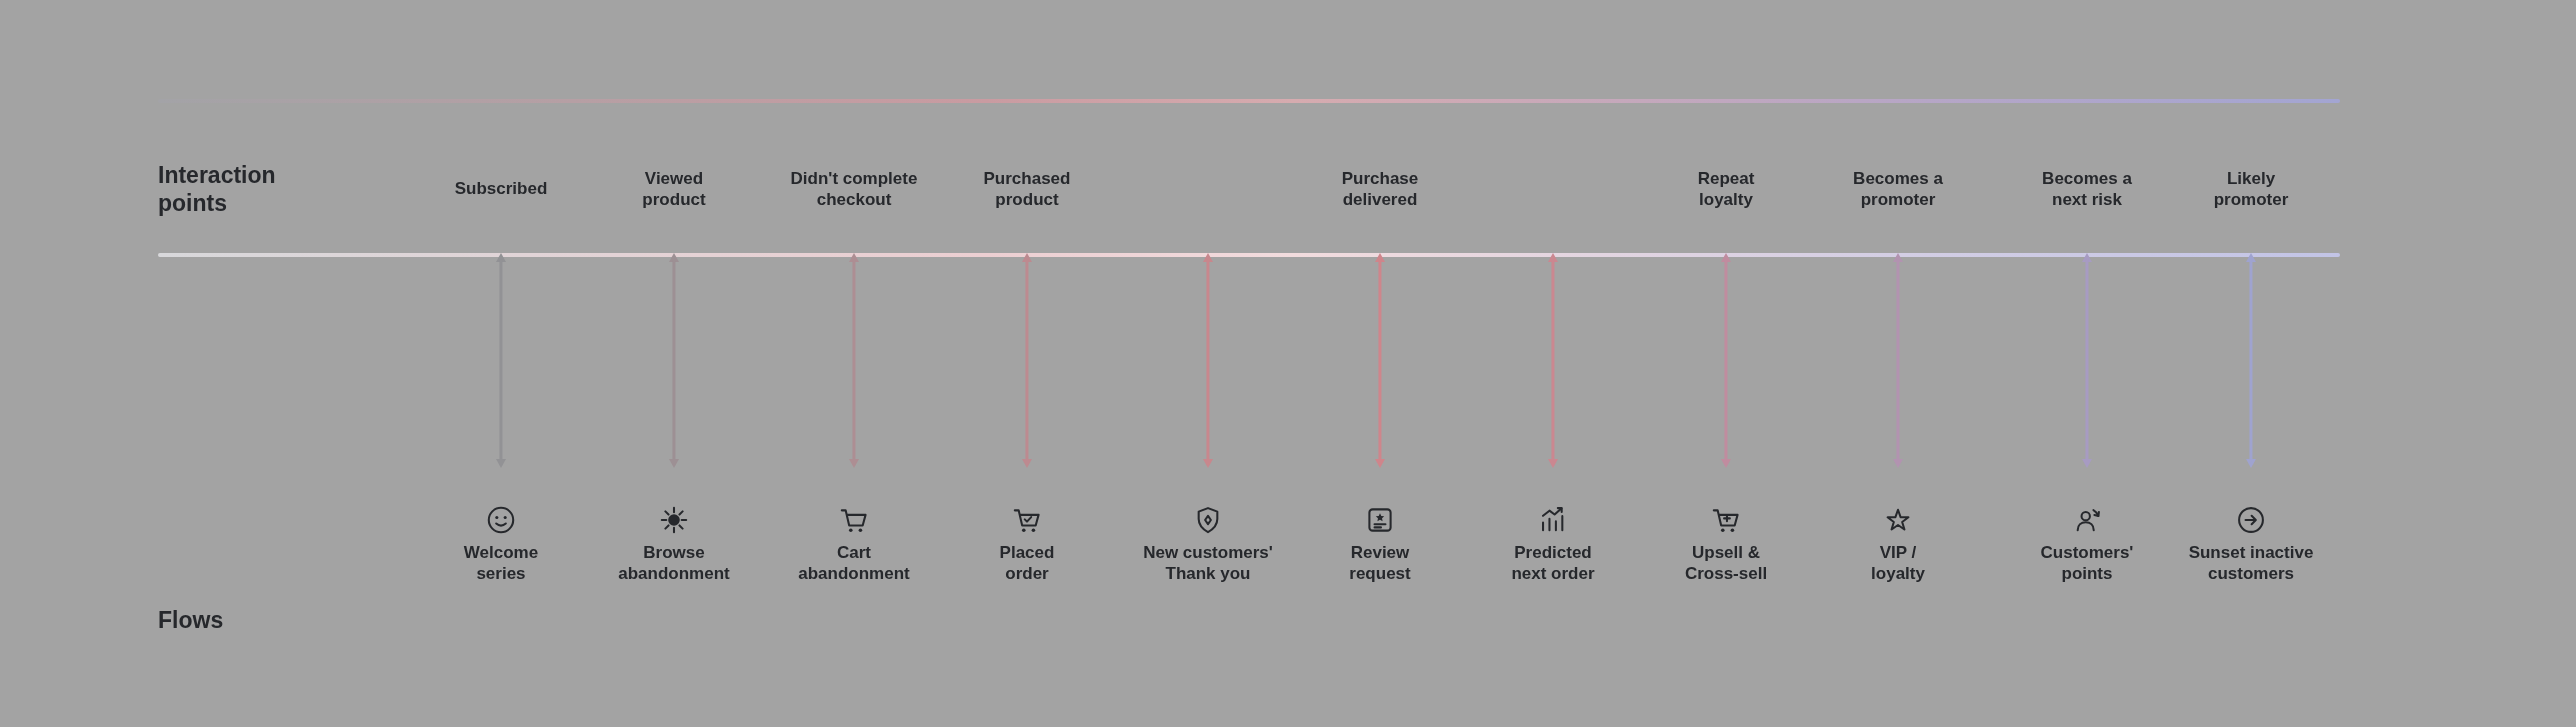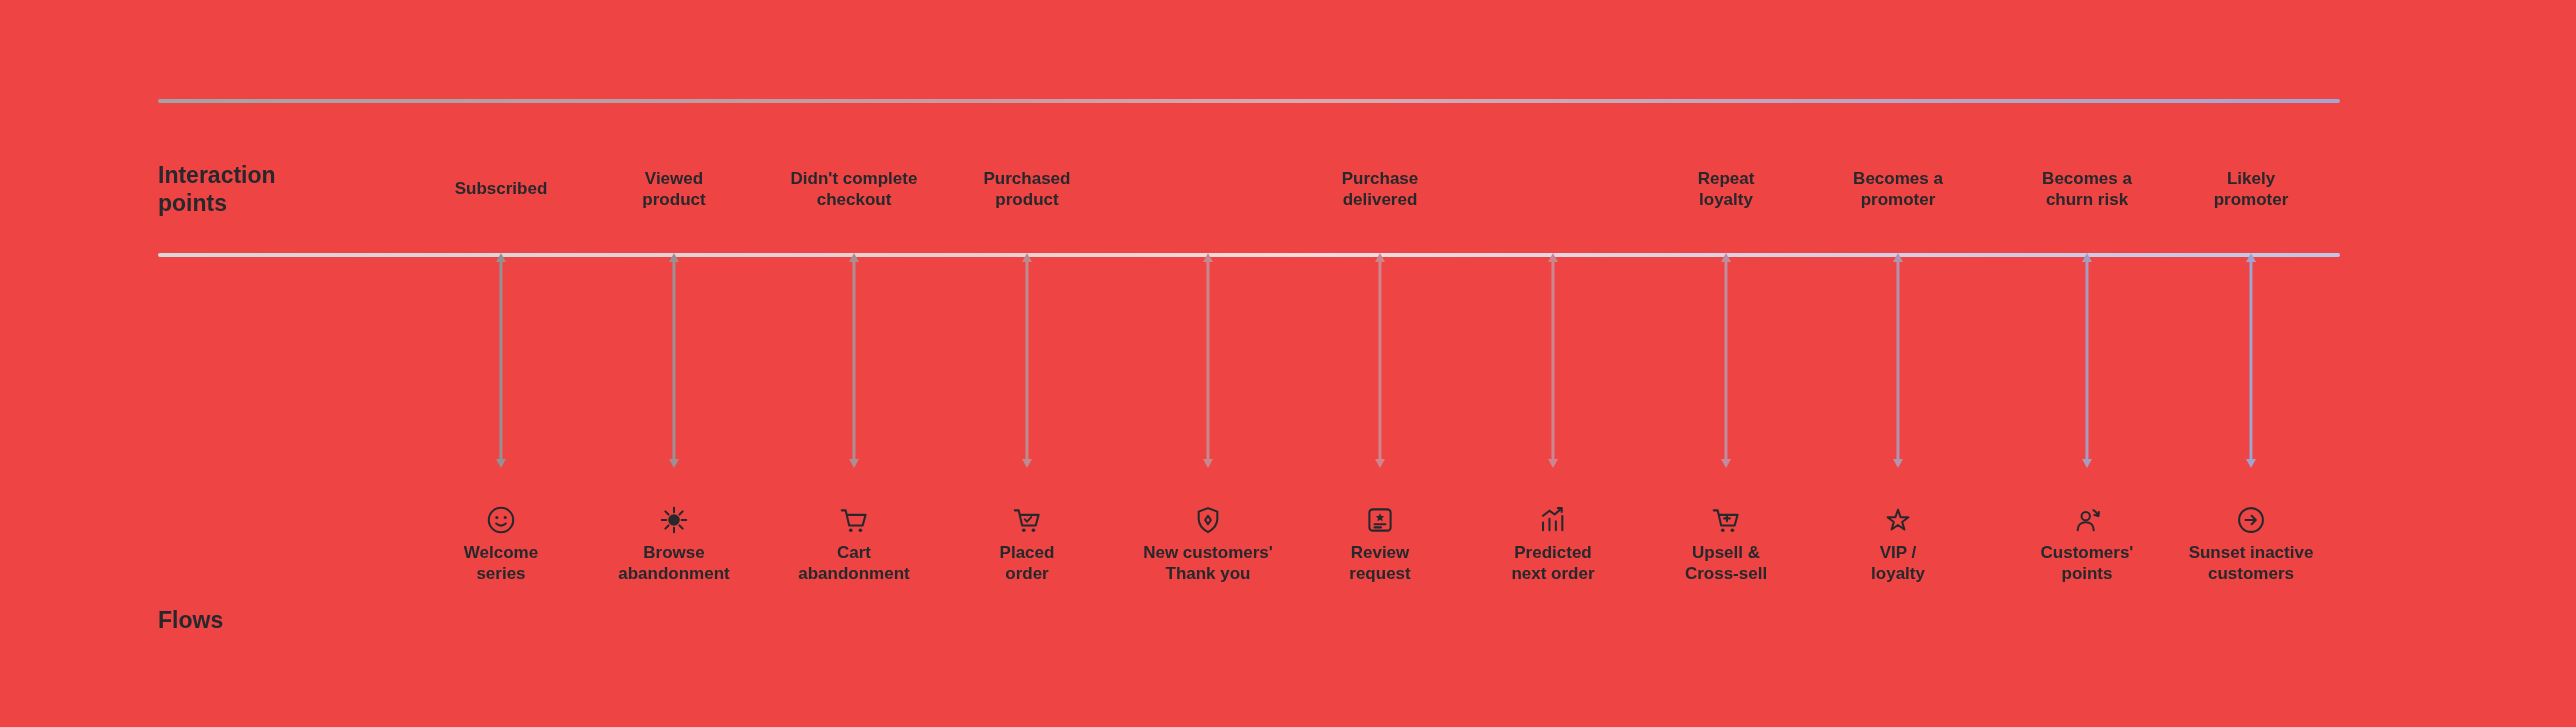--- a/index.html
+++ b/index.html
@@ -1,17 +1,17 @@
 <!DOCTYPE html>
 <html style="font-size:10px"><head>
 <meta charset="utf-8">
 <style>
   html,body{margin:0;padding:0;background:#000;}
   .stage{
-    position:relative;width:2576px;height:728px;background:#ef4444;overflow:hidden;
+    position:relative;width:2576px;height:728px;background:#a3a3a3;overflow:hidden;
     font-family:"Liberation Sans", sans-serif;color:#26282c;
   }
   
   .grad-line{position:absolute;left:158px;width:2182px;height:3.8px;border-radius:1.9px;}
   .grad-line.top{top:99px;background:linear-gradient(90deg,#a3a3a7 0%,#c99ba1 38%,#d6abaf 52%,#b9a6c4 78%,#a3a5d2 100%);}
   .grad-line.axis{top:253px;background:linear-gradient(90deg,#d8d8db 0%,#eccfd2 38%,#f2dcde 52%,#d3cee4 80%,#c2c4e6 100%);}
   
   .side-header{position:absolute;left:158px;font-size:23px;line-height:28px;font-weight:700;}
   .side-header.interactions{top:189px;transform:translateY(-50%);}
   .side-header.flows{top:620px;transform:translateY(-50%);}
@@ -238,21 +238,21 @@
           </svg>
         </div>
       <div class="flow-label">
         <div>VIP /</div>
         <div>loyalty</div>
       </div>
     </div>
       <div class="column" style="left: 2087px;">
       <div class="top-label">
         <div>Becomes a</div>
-        <div>churn risk</div>
+        <div>next risk</div>
       </div>
       <div class="connector" style="--c: #a79bc2;">
         <div class="a-up"></div>
         <div class="a-line"></div>
         <div class="a-down"></div>
       </div>
       <div class="icon-box">
           <svg viewBox="0 0 56 56">
             <circle class="s" cx="26" cy="22" r="6.5"></circle>
             <path class="s" d="M13.5 44c0-8 5.5-12.5 12.5-12.5S38.5 36 38.5 44"></path>

